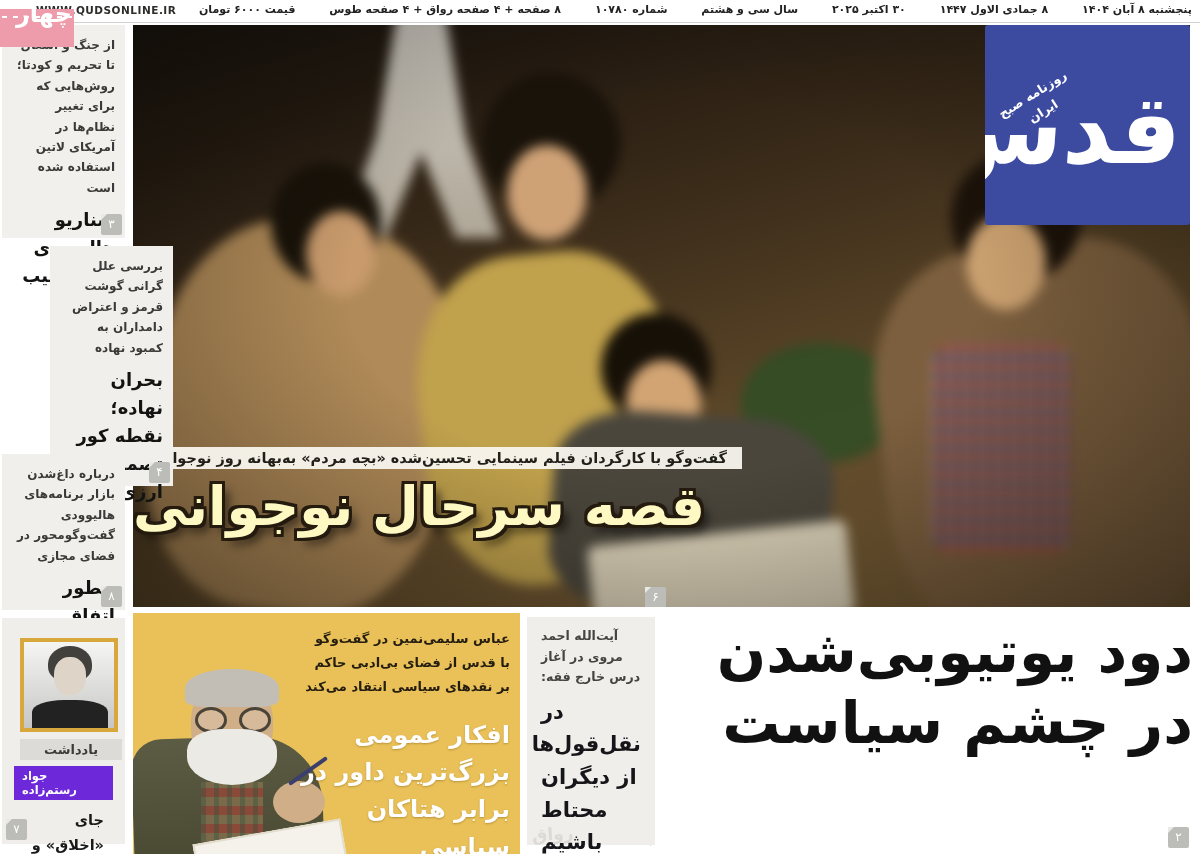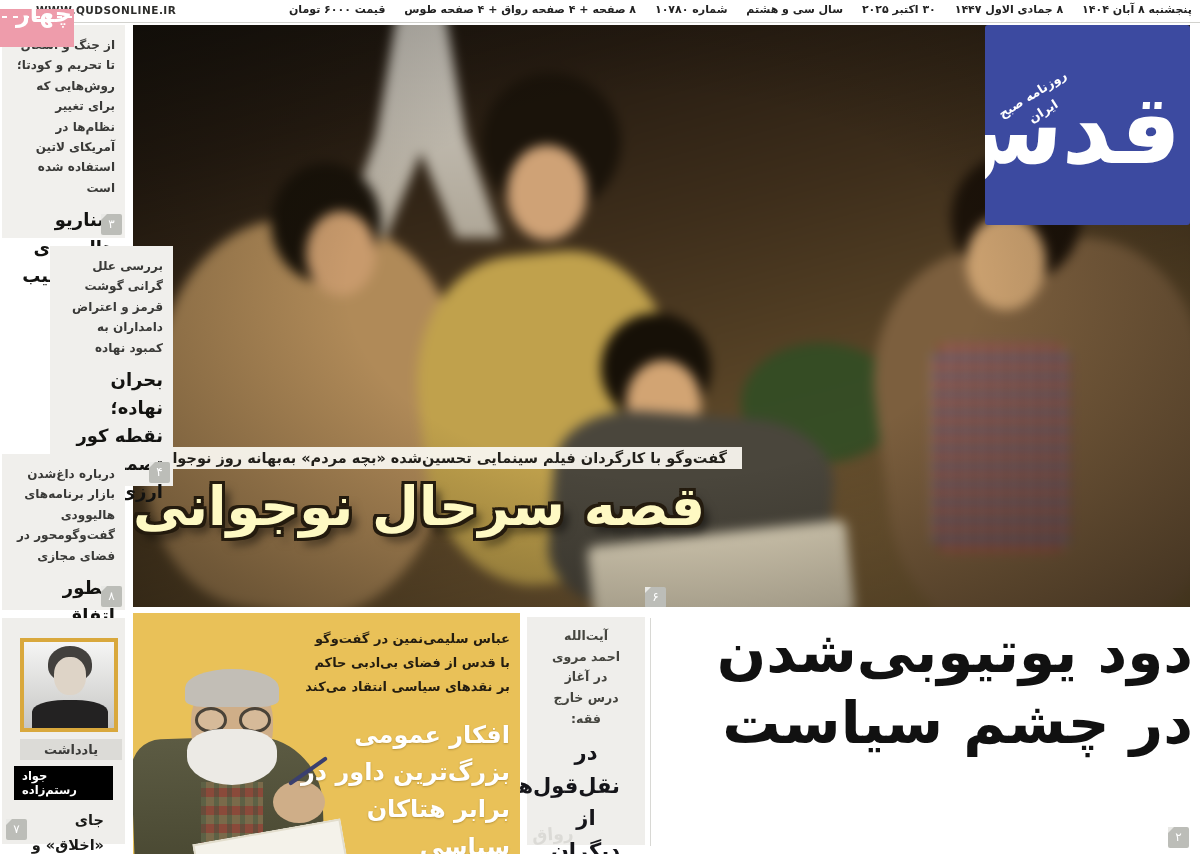--- a/index.html
+++ b/index.html
@@ -6,21 +6,21 @@
   #page{position:relative;width:1200px;height:854px;overflow:hidden;background:#fff;
         font-family:"DejaVu Sans",sans-serif;}
 
   
   .topbar{position:absolute;top:0;left:0;right:0;height:22px;background:#fff;
           border-bottom:1px solid #d2d2ce;z-index:7;}
   .site-url{position:absolute;left:36px;top:4px;font-size:10.5px;font-weight:bold;
             letter-spacing:.5px;color:#2d2d2b;}
   .dateline{position:absolute;right:8px;top:3px;direction:rtl;font-size:11px;
             color:#222;font-weight:600;white-space:nowrap;}
-  .dateline span{margin-left:15px;}
+  .dateline span{margin-left:30px;}
 
   
   .stamp{position:absolute;left:0;top:9px;width:74px;height:38px;background:#ee9cab;
          z-index:8;overflow:hidden;}
   .stamp::before{content:'';position:absolute;top:7px;left:2px;right:2px;height:2px;
          background:repeating-linear-gradient(90deg,#fff 0 5px,transparent 5px 11px);}
   .stamp-text{position:absolute;top:-9px;right:2px;color:#fff;font-weight:900;
          font-size:24px;direction:rtl;}
 
   
@@ -47,21 +47,21 @@
   .note-photo{margin:2px auto 0;width:90px;height:86px;border:4px solid #d9a83c;
            background:linear-gradient(#f5f5f4,#c6c6c4);position:relative;overflow:hidden;}
   .np-hair{position:absolute;top:4px;left:24px;width:44px;height:36px;background:#42403d;
            border-radius:50% 50% 42% 42%;}
   .np-face{position:absolute;top:15px;left:30px;width:32px;height:38px;background:#ded4c7;
            border-radius:46%;}
   .np-suit{position:absolute;bottom:0;left:8px;width:76px;height:28px;background:#232222;
            border-radius:42% 42% 0 0;}
   .note-label{margin:7px auto 0;background:#dcdbd7;color:#3c3c3a;font-size:13px;
            font-weight:700;text-align:center;padding:3px 0;width:102px;direction:rtl;}
-  .note-author{margin:6px -6px 0;background:#000000;color:#fff;font-size:11.5px;
+  .note-author{margin:6px -6px 0;background:#6d28d9;color:#fff;font-size:11.5px;
            font-weight:700;text-align:left;padding:3px 8px;direction:rtl;}
   .note-head{margin-top:8px;font-size:14.5px;line-height:1.7;font-weight:800;color:#19191 7;
            direction:rtl;text-align:right;padding:0 3px;color:#1a1a18;}
 
   
   #photo{position:absolute;left:133px;top:25px;width:1057px;height:582px;overflow:hidden;
          background:#302416;z-index:1;}
   .art{position:absolute;inset:-12px;filter:blur(6px);
        background:linear-gradient(165deg,#15110c 0%,#251b11 18%,#3e2e1b 40%,#5a4527 62%,#6e5531 80%,#7a6036 100%);}
   .art div{position:absolute;}
@@ -112,22 +112,22 @@
   .vrule{position:absolute;left:650px;top:618px;height:228px;width:1px;background:#d8d8d4;z-index:2;}
 
   #politics{position:absolute;left:655px;top:613px;width:538px;height:237px;z-index:5;}
   .pol-intro{direction:rtl;text-align:right;font-size:14.5px;font-weight:700;color:#262622;
         line-height:1.7;padding:9px 4px 0 40px;}
   .pol-head{direction:rtl;text-align:right;font-size:58px;font-weight:900;color:#111;
         line-height:1.22;margin-top:4px;padding-left:30px;}
   .pol-head span{display:block;}
   #politics .badge{right:4px;bottom:2px;}
 
-  #clergy{position:absolute;left:527px;top:617px;width:118px;height:228px;background:#efeeeb;
-        z-index:5;padding:9px 25px;box-sizing:border-box;direction:rtl;text-align:center;}
+  #clergy{position:absolute;left:527px;top:617px;width:128px;height:228px;background:#efeeeb;
+        z-index:5;padding:9px 14px;box-sizing:border-box;direction:rtl;text-align:left;}
   .clergy-kicker{font-size:12.5px;font-weight:700;color:#45453f;line-height:1.65;}
   .clergy-head{font-size:21px;font-weight:800;color:#15151a;line-height:1.55;margin-top:8px;}
   .watermark{position:absolute;left:5px;bottom:1px;font-size:17px;color:#dbdad6;
         font-weight:800;direction:rtl;transform:rotate(-4deg);}
 
   #interview{position:absolute;left:133px;top:613px;width:387px;height:274px;background:#e9c158;
         z-index:5;overflow:hidden;}
   .int-kicker{position:absolute;right:10px;top:14px;direction:rtl;text-align:right;
         font-size:13px;font-weight:800;color:#241d10;line-height:1.85;width:205px;z-index:3;}
   .int-head{position:absolute;right:10px;top:104px;direction:rtl;text-align:right;

